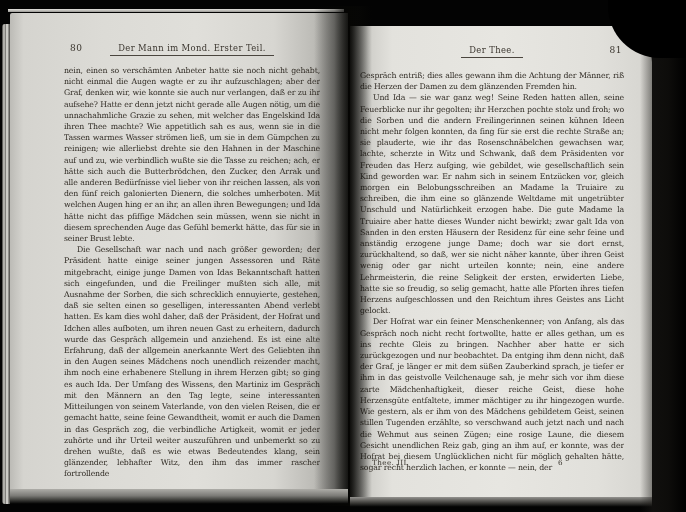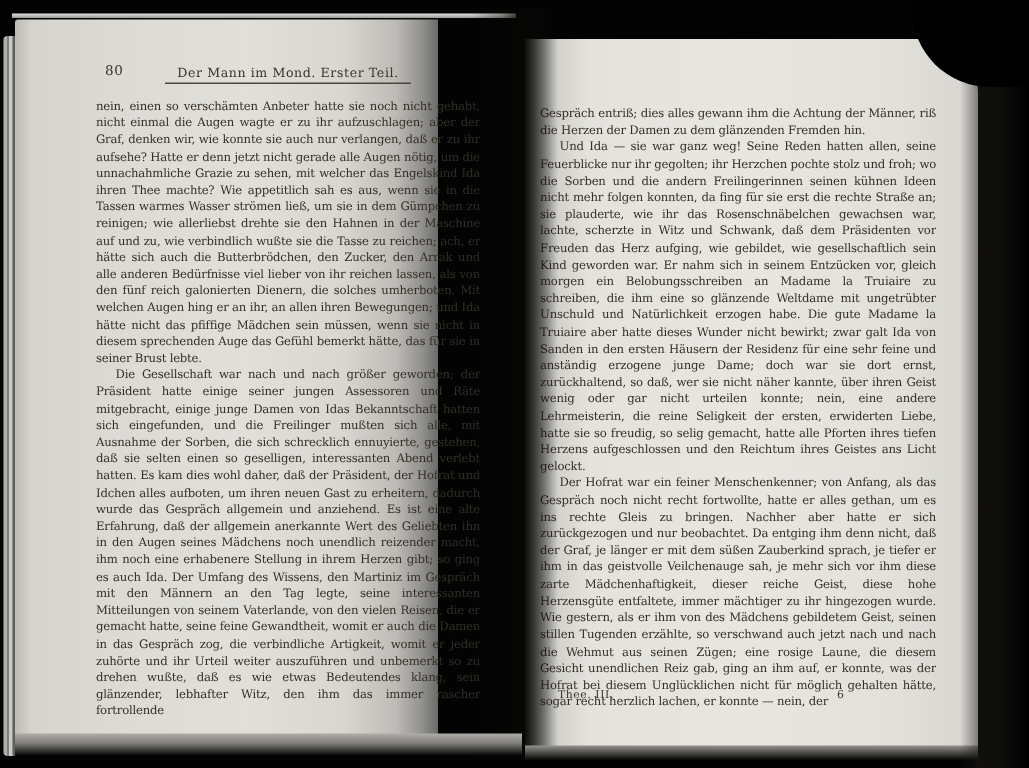--- a/index.html
+++ b/index.html
@@ -10,21 +10,21 @@
   .edge-stack-left{position:absolute;left:2px;top:24px;width:23px;height:480px;
     background:repeating-linear-gradient(90deg,
       #5f5e5a 0 1px,#b0afaa 1px 3px,#807f7b 3px 4px,#cbcac5 4px 6px,#8e8d89 6px 7px);
     border-radius:3px 0 0 3px;}
 
   
   .top-edge-left{position:absolute;left:8px;top:9px;width:336px;height:3px;
     background:linear-gradient(180deg,#e4e3de,#9a9995);}
 
   .page{position:absolute;color:#322d27;}
-  .page-left{left:10px;top:13px;width:282px;height:478px;
+  .page-left{left:10px;top:13px;width:338px;height:478px;
     background:linear-gradient(90deg,#bcbbb6 0%,#d5d4cf 4%,#dcdbd6 28%,#e0dfda 55%,
       #d7d6d1 78%,#bcbbb6 90%,#93928e 96%,#6b6b67 100%);
     border-radius:2px 0 0 2px;}
   .page-right{left:350px;top:26px;width:302px;height:473px;
     background:linear-gradient(90deg,#75746d 0%,#a3a29d 2%,#cfcec9 6%,#e3e2dd 14%,
       #e7e6e1 50%,#e1e0db 82%,#d5d4cf 100%);
     border-radius:0 36px 2px 0;}
 
   .gutter{position:absolute;left:314px;top:6px;width:58px;height:500px;pointer-events:none;
     background:linear-gradient(90deg,rgba(8,8,6,0) 0%,rgba(8,8,6,.35) 35%,
@@ -78,20 +78,24 @@
       <span class="pagenum pagenum-left">80</span>
       <span class="head-title">Der Mann im Mond. Erster Teil.</span>
     </div>
     <div class="body-text">
       <p class="para" lang="de">nein, einen so verschämten Anbeter hatte sie noch nicht gehabt, nicht einmal die Augen wagte er zu ihr aufzuschlagen; aber der Graf, denken wir, wie konnte sie auch nur verlangen, daß er zu ihr aufsehe? Hatte er denn jetzt nicht gerade alle Augen nötig, um die unnachahmliche Grazie zu sehen, mit welcher das Engelskind Ida ihren Thee machte? Wie appetitlich sah es aus, wenn sie in die Tassen warmes Wasser strömen ließ, um sie in dem Gümpchen zu reinigen; wie allerliebst drehte sie den Hahnen in der Maschine auf und zu, wie verbindlich wußte sie die Tasse zu reichen; ach, er hätte sich auch die Butterbrödchen, den Zucker, den Arrak und alle anderen Bedürfnisse viel lieber von ihr reichen lassen, als von den fünf reich galonierten Dienern, die solches umherboten. Mit welchen Augen hing er an ihr, an allen ihren Bewegungen; und Ida hätte nicht das pfiffige Mädchen sein müssen, wenn sie nicht in diesem sprechenden Auge das Gefühl bemerkt hätte, das für sie in seiner Brust lebte.</p>
       <p class="para indent" lang="de">Die Gesellschaft war nach und nach größer geworden; der Präsident hatte einige seiner jungen Assessoren und Räte mitgebracht, einige junge Damen von Idas Bekanntschaft hatten sich eingefunden, und die Freilinger mußten sich alle, mit Ausnahme der Sorben, die sich schrecklich ennuyierte, gestehen, daß sie selten einen so geselligen, interessanten Abend verlebt hatten. Es kam dies wohl daher, daß der Präsident, der Hofrat und Idchen alles aufboten, um ihren neuen Gast zu erheitern, dadurch wurde das Gespräch allgemein und anziehend. Es ist eine alte Erfahrung, daß der allgemein anerkannte Wert des Geliebten ihn in den Augen seines Mädchens noch unendlich reizender macht, ihm noch eine erhabenere Stellung in ihrem Herzen gibt; so ging es auch Ida. Der Umfang des Wissens, den Martiniz im Gespräch mit den Männern an den Tag legte, seine interessanten Mitteilungen von seinem Vaterlande, von den vielen Reisen, die er gemacht hatte, seine feine Gewandtheit, womit er auch die Damen in das Gespräch zog, die verbindliche Artigkeit, womit er jeder zuhörte und ihr Urteil weiter auszuführen und unbemerkt so zu drehen wußte, daß es wie etwas Bedeutendes klang, sein glänzender, lebhafter Witz, den ihm das immer rascher fortrollende</p>
     </div>
   </div>
 
   <div class="page page-right">
+    <div class="running-head">
+      <span class="head-title">Der Thee.</span>
+      <span class="pagenum pagenum-right">81</span>
+    </div>
     <div class="body-text">
       <p class="para" lang="de">Gespräch entriß; dies alles gewann ihm die Achtung der Männer, riß die Herzen der Damen zu dem glänzenden Fremden hin.</p>
       <p class="para indent" lang="de">Und Ida — sie war ganz weg! Seine Reden hatten allen, seine Feuerblicke nur ihr gegolten; ihr Herzchen pochte stolz und froh; wo die Sorben und die andern Freilingerinnen seinen kühnen Ideen nicht mehr folgen konnten, da fing für sie erst die rechte Straße an; sie plauderte, wie ihr das Rosenschnäbelchen gewachsen war, lachte, scherzte in Witz und Schwank, daß dem Präsidenten vor Freuden das Herz aufging, wie gebildet, wie gesellschaftlich sein Kind geworden war. Er nahm sich in seinem Entzücken vor, gleich morgen ein Belobungsschreiben an Madame la Truiaire zu schreiben, die ihm eine so glänzende Weltdame mit ungetrübter Unschuld und Natürlichkeit erzogen habe. Die gute Madame la Truiaire aber hatte dieses Wunder nicht bewirkt; zwar galt Ida von Sanden in den ersten Häusern der Residenz für eine sehr feine und anständig erzogene junge Dame; doch war sie dort ernst, zurückhaltend, so daß, wer sie nicht näher kannte, über ihren Geist wenig oder gar nicht urteilen konnte; nein, eine andere Lehrmeisterin, die reine Seligkeit der ersten, erwiderten Liebe, hatte sie so freudig, so selig gemacht, hatte alle Pforten ihres tiefen Herzens aufgeschlossen und den Reichtum ihres Geistes ans Licht gelockt.</p>
       <p class="para indent" lang="de">Der Hofrat war ein feiner Menschenkenner; von Anfang, als das Gespräch noch nicht recht fortwollte, hatte er alles gethan, um es ins rechte Gleis zu bringen. Nachher aber hatte er sich zurückgezogen und nur beobachtet. Da entging ihm denn nicht, daß der Graf, je länger er mit dem süßen Zauberkind sprach, je tiefer er ihm in das geistvolle Veilchenauge sah, je mehr sich vor ihm diese zarte Mädchenhaftigkeit, dieser reiche Geist, diese hohe Herzensgüte entfaltete, immer mächtiger zu ihr hingezogen wurde. Wie gestern, als er ihm von des Mädchens gebildetem Geist, seinen stillen Tugenden erzählte, so verschwand auch jetzt nach und nach die Wehmut aus seinen Zügen; eine rosige Laune, die diesem Gesicht unendlichen Reiz gab, ging an ihm auf, er konnte, was der Hofrat bei diesem Unglücklichen nicht für möglich gehalten hätte, sogar recht herzlich lachen, er konnte — nein, der</p>
     </div>
     <div class="footer-line">
       <span class="footer-sig">Thee. III.</span>
       <span class="footer-sheet">6</span>
     </div>
   </div>

